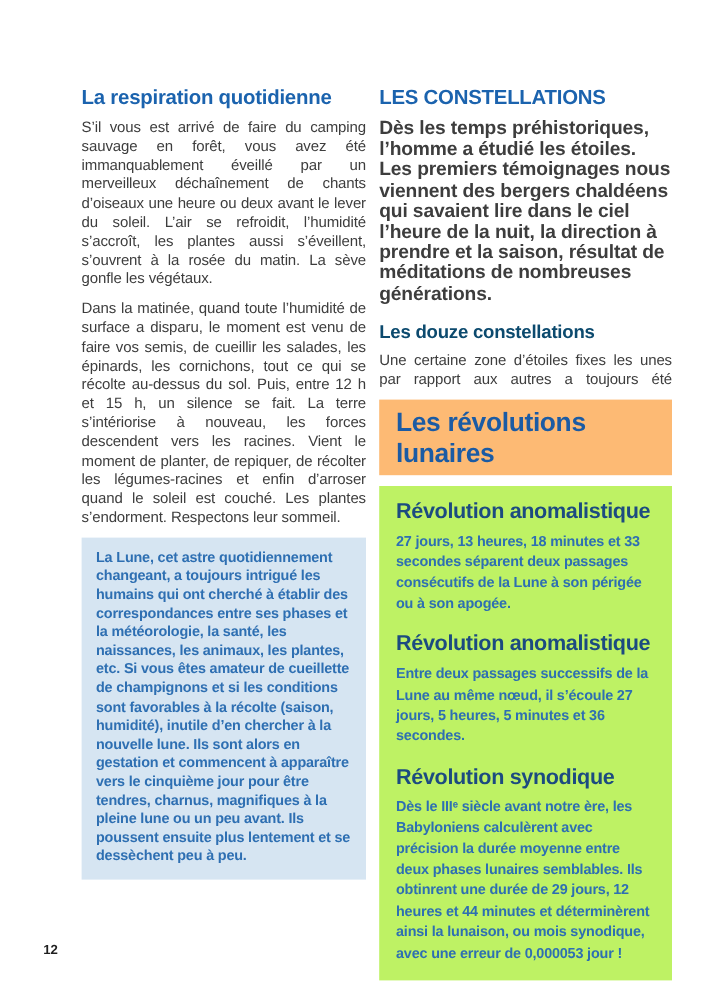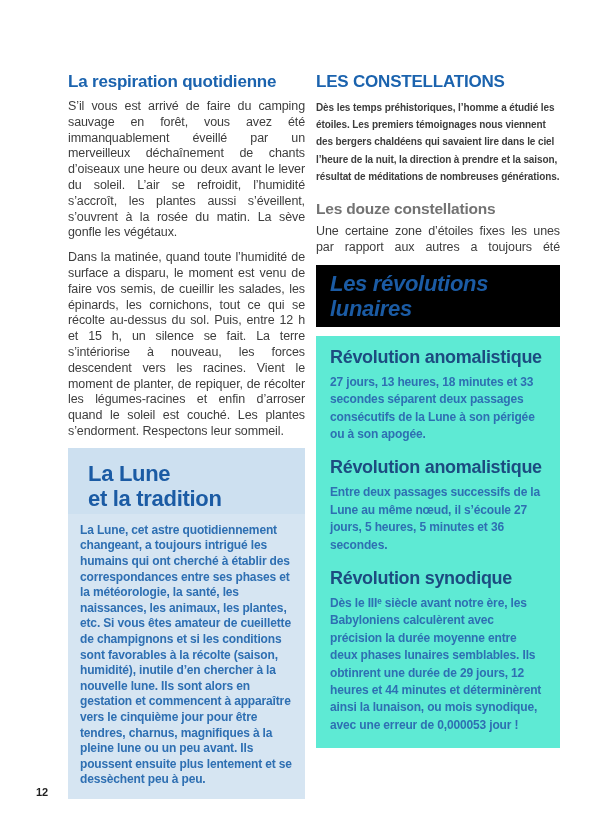--- a/index.html
+++ b/index.html
@@ -18,25 +18,25 @@
     margin:0 0 7px;letter-spacing:-0.2px;
   }
   .body-text{
     color:#3d3d3d;font-size:12.5px;line-height:15.8px;text-align:justify;
     margin:0 0 9px;letter-spacing:-0.1px;
   }
   .body-text.last{margin-bottom:0;}
   .justify-all{text-align:justify;text-align-last:justify;}
 
   .intro-bold{
-    color:#3d3d3d;font-size:10px;line-height:17.2px;font-weight:bold;
+    color:#3d3d3d;font-size:16px;line-height:17.2px;font-weight:bold;
     margin:0 0 15px;letter-spacing:-0.1px;
   }
   .sub-heading{
-    color:#737373;font-size:15.5px;font-weight:bold;margin:0 0 6px;
+    color:#0c4a6e;font-size:15.5px;font-weight:bold;margin:0 0 6px;
     letter-spacing:-0.2px;
   }
 
   
   .left-box{margin-top:8px;}
   .left-box .box-header{
     background:#cde0f0;padding:13px 10px 2px 20px;
   }
   .box-title{
     color:#1b5ba4;font-size:22px;font-weight:bold;line-height:1.16;
@@ -44,24 +44,24 @@
   }
   .left-box .box-body{
     background:#d6e5f2;margin:0;padding:9px 12px 11px 12px;
     color:#2e6fb2;font-size:12px;line-height:15.6px;font-weight:bold;
     letter-spacing:-0.15px;
   }
 
   
   .right-box{margin-top:8px;}
   .right-box .box-header{
-    background:#000000;padding:6px 12px 5px 14px;font-style:italic;
+    background:#fdba74;padding:6px 12px 5px 14px;
   }
   .right-box .box-content{
-    background:#5eead4;margin-top:9px;padding:11px 14px 14px 14px;
+    background:#bef264;margin-top:9px;padding:11px 14px 14px 14px;
   }
   .entry-heading{
     color:#1c4b80;font-size:18px;font-weight:bold;margin:0 0 6px;
     letter-spacing:-0.3px;
   }
   .entry-body{
     color:#2e6fb2;font-size:12px;line-height:17.4px;font-weight:bold;
     margin:0 0 14px;letter-spacing:-0.15px;
   }
   .entry:last-child .entry-body{margin-bottom:0;}
@@ -77,26 +77,20 @@
 <div class="page">
 
   <div class="col col-left">
     <h2 class="sec-heading">La respiration quotidienne</h2>
 
     <p class="body-text">S’il vous est arrivé de faire du camping sauvage en forêt, vous avez été immanquablement éveillé par un merveilleux déchaînement de chants d’oiseaux une heure ou deux avant le lever du soleil. L’air se refroidit, l’humidité s’accroît, les plantes aussi s’éveillent, s’ouvrent à la rosée du matin. La sève gonfle les végétaux.</p>
 
     <p class="body-text last">Dans la matinée, quand toute l’humidité de surface a disparu, le moment est venu de faire vos semis, de cueillir les salades, les épinards, les cornichons, tout ce qui se récolte au-dessus du sol. Puis, entre 12 h et 15 h, un silence se fait. La terre s’intériorise à nouveau, les forces descendent vers les racines. Vient le moment de planter, de repiquer, de récolter les légumes-racines et enfin d’arroser quand le soleil est couché. Les plantes s’endorment. Respectons leur sommeil.</p>
 
     <div class="left-box">
-      <div class="box-header">
-        <div class="box-title">
-          <span>La Lune</span><br>
-          <span>et la tradition</span>
-        </div>
-      </div>
       <p class="box-body">La Lune, cet astre quotidiennement changeant, a toujours intrigué les humains qui ont cherché à établir des correspondances entre ses phases et la météorologie, la santé, les naissances, les animaux, les plantes, etc. Si vous êtes amateur de cueillette de champignons et si les conditions sont favorables à la récolte (saison, humidité), inutile d’en chercher à la nouvelle lune. Ils sont alors en gestation et commencent à apparaître vers le cinquième jour pour être tendres, charnus, magnifiques à la pleine lune ou un peu avant. Ils poussent ensuite plus lentement et se dessèchent peu à peu.</p>
     </div>
   </div>
 
   <div class="col col-right">
     <h2 class="sec-heading">
       <span>LES CONSTELLATIONS</span><br>
     </h2>
 
     <p class="intro-bold">Dès les temps préhistoriques, l’homme a étudié les étoiles. Les premiers témoignages nous viennent des bergers chaldéens qui savaient lire dans le ciel l’heure de la nuit, la direction à prendre et la saison, résultat de méditations de nombreuses générations.</p>

